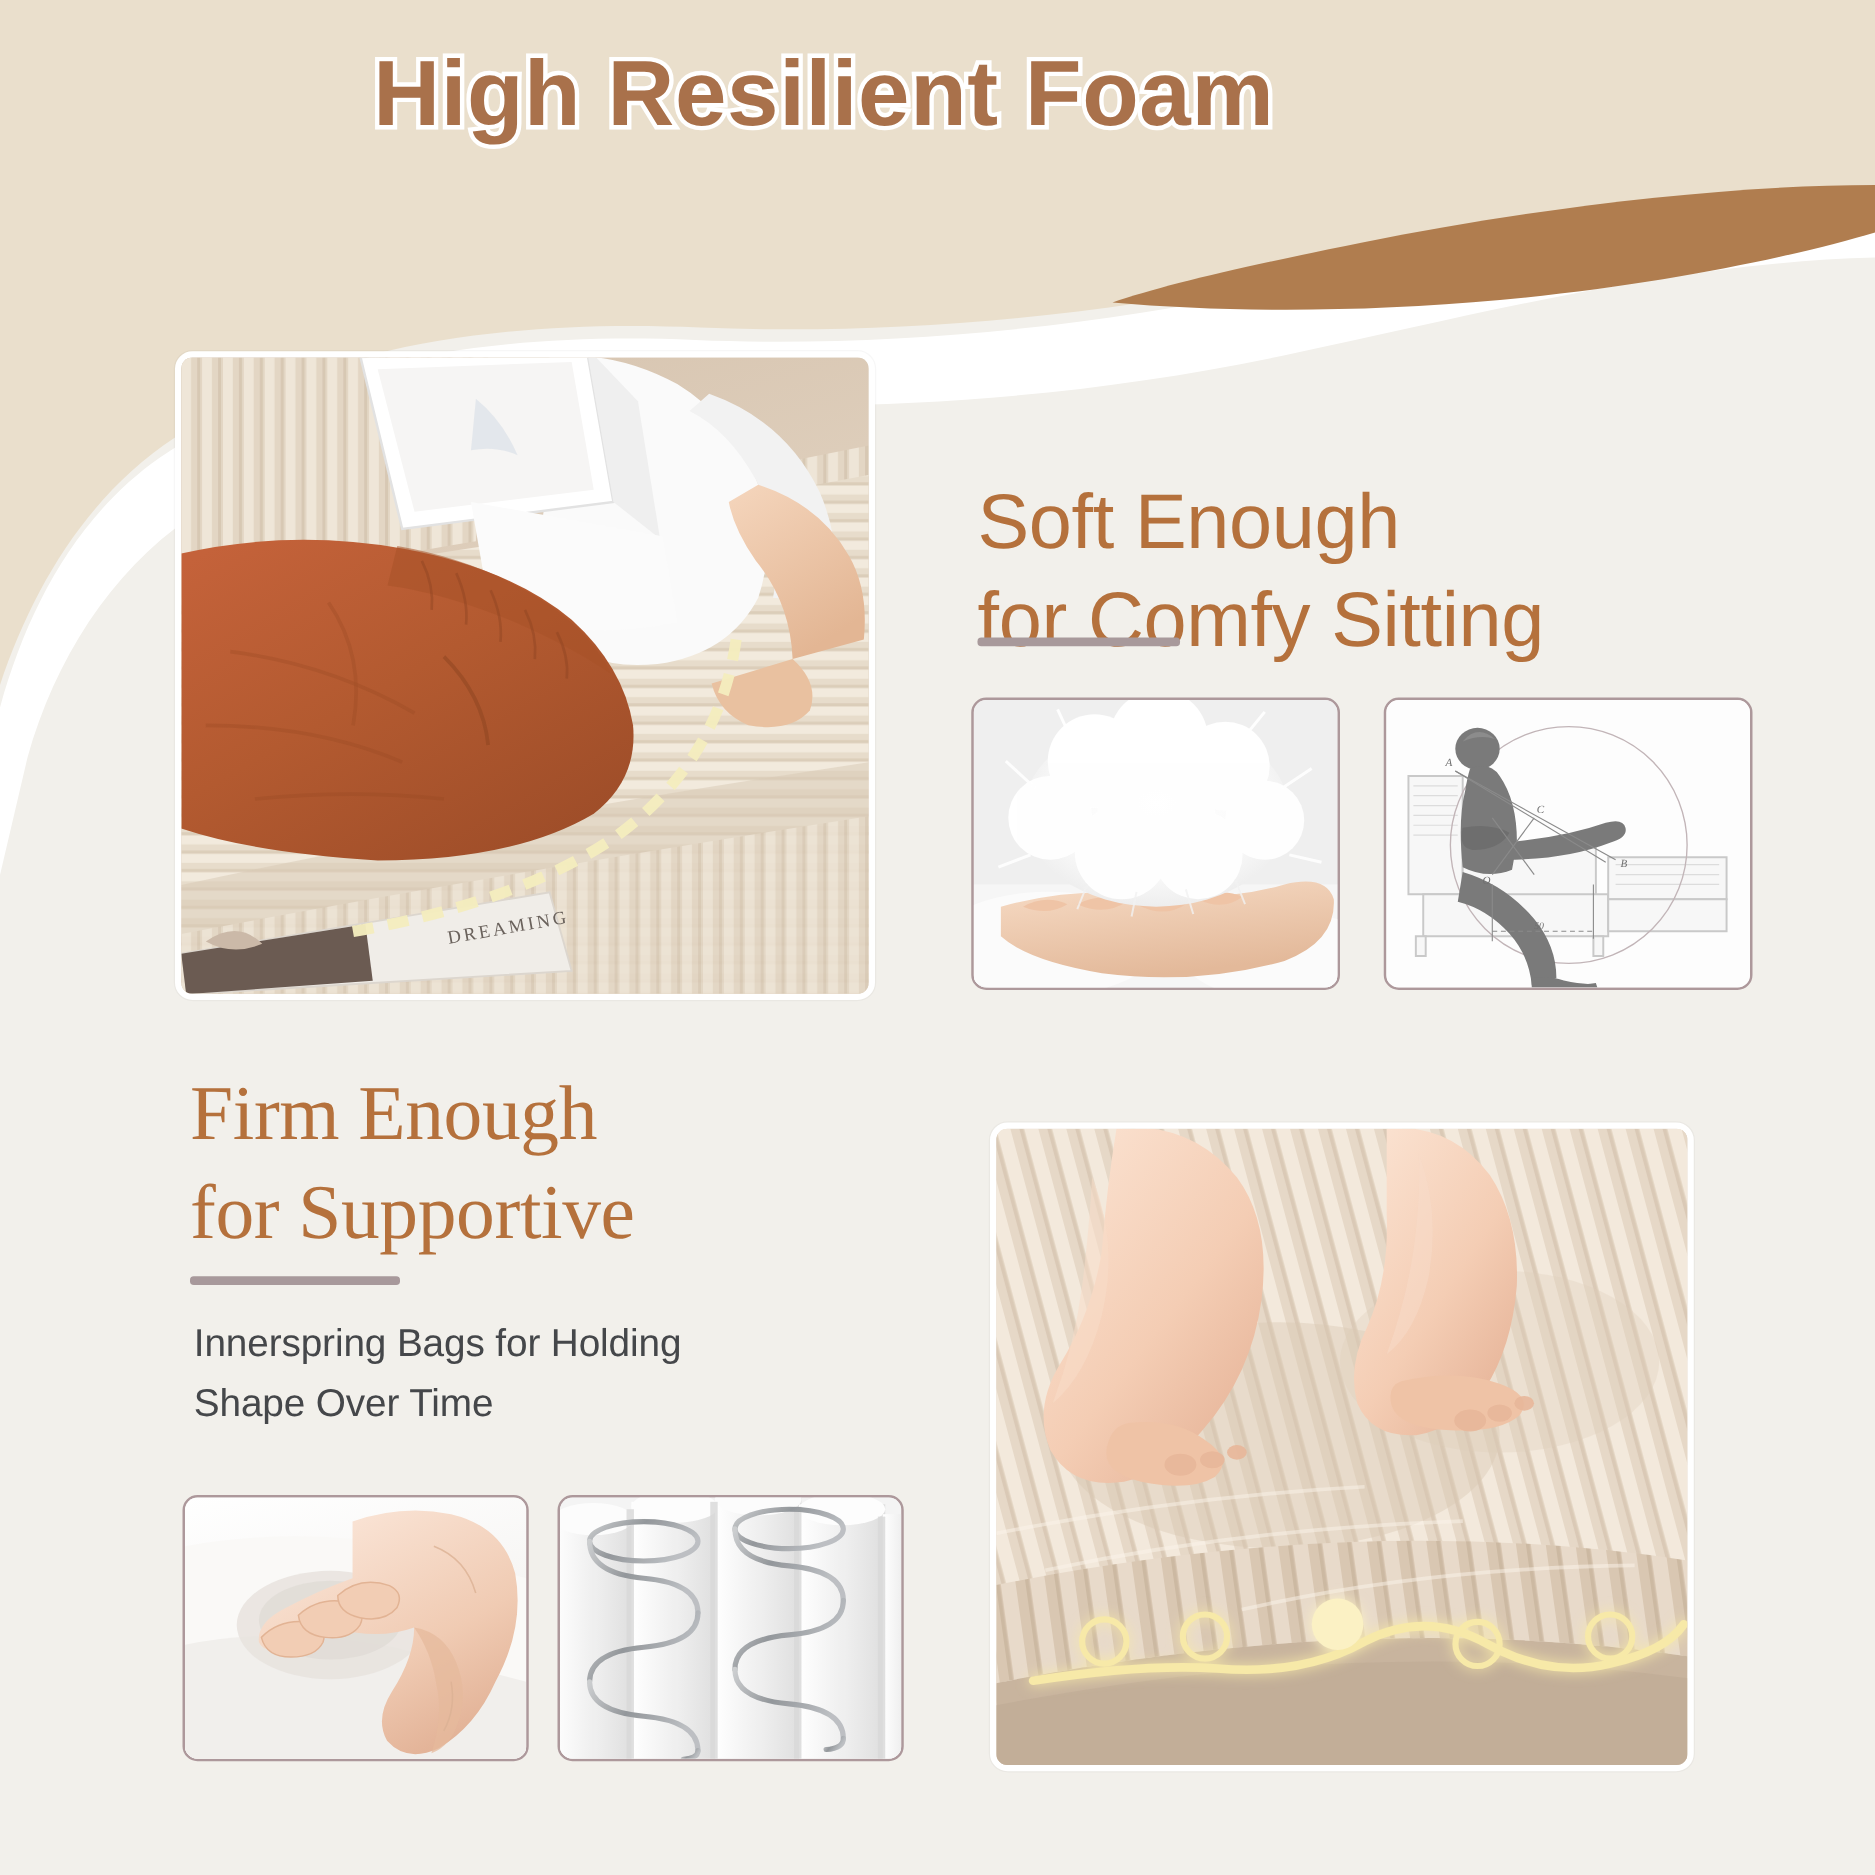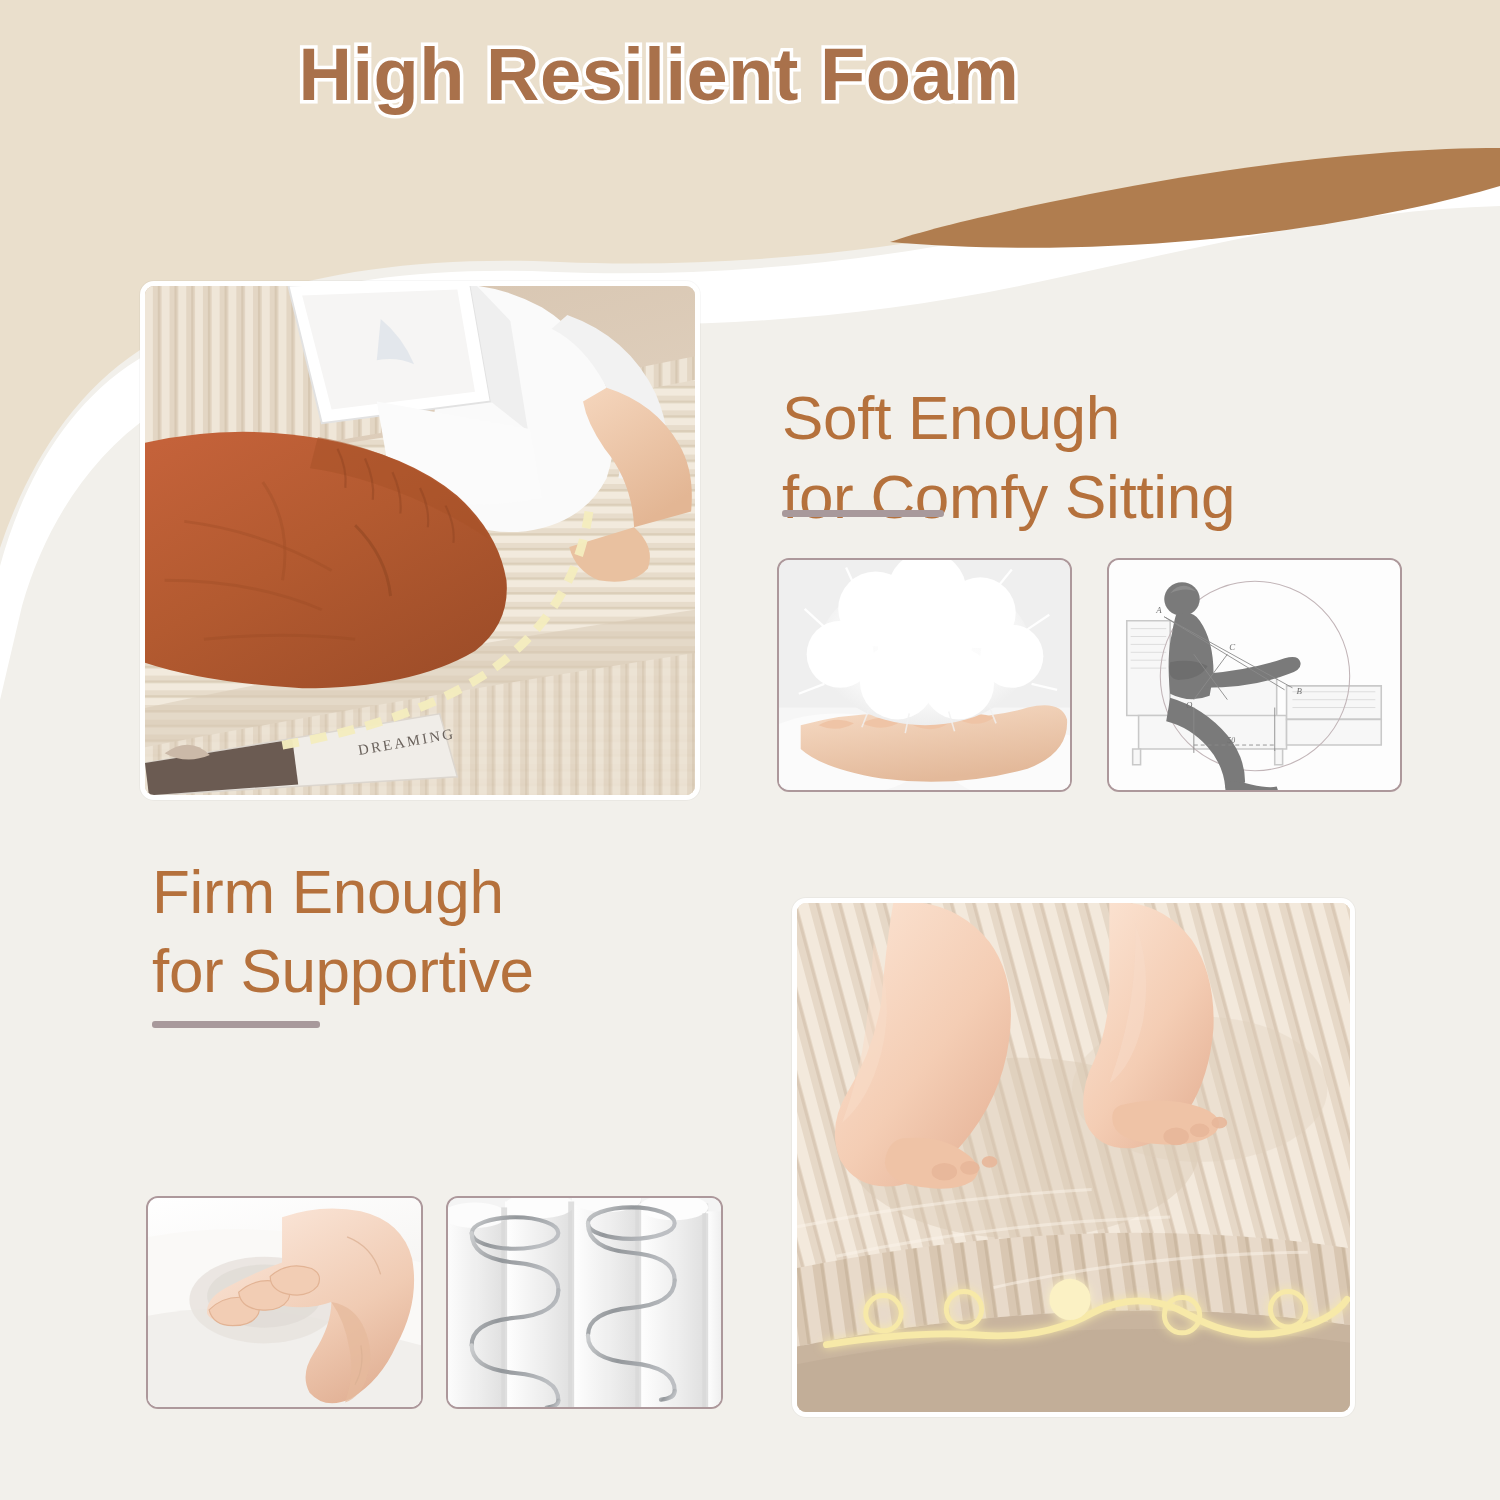--- a/index.html
+++ b/index.html
@@ -350,25 +350,27 @@
       <g fill="#6F6F6F" font-family="'Liberation Serif',serif" font-size="9" font-style="italic">
         <text x="48" y="54">A</text>
         <text x="190" y="136">B</text>
         <text x="122" y="92">C</text>
         <text x="78" y="150">O</text>
         <text x="120" y="186" font-size="8">50</text>
       </g>
     </svg>
   </div>
 
-  <div class="heading" style="left:152px; top:852px; width:560px;">Firm Enough
+  <div class="heading" style="left:152px; top:852px; width:560px;font-family:Liberation Serif, serif;">Firm Enough
 for Supportive</div>
 
   <div class="rule" style="left:152px; top:1021px; width:168px;"></div>
 
+  <div class="body-text" style="left:155px; top:1051px; width:620px;">Innerspring Bags for Holding
+Shape Over Time</div>
 
   <div class="thumb" style="left:146px; top:1196px; width:277px; height:213px;">
     <svg class="art" viewBox="0 0 277 213" preserveAspectRatio="xMidYMid slice">
       <defs>
         <linearGradient id="foamG" x1="0" y1="0" x2="0.3" y2="1">
           <stop offset="0" stop-color="#FFFFFF"></stop>
           <stop offset="1" stop-color="#F0EEEB"></stop>
         </linearGradient>
         <linearGradient id="handG3" x1="0.2" y1="0" x2="0.8" y2="1">
           <stop offset="0" stop-color="#FBE7DA"></stop>

